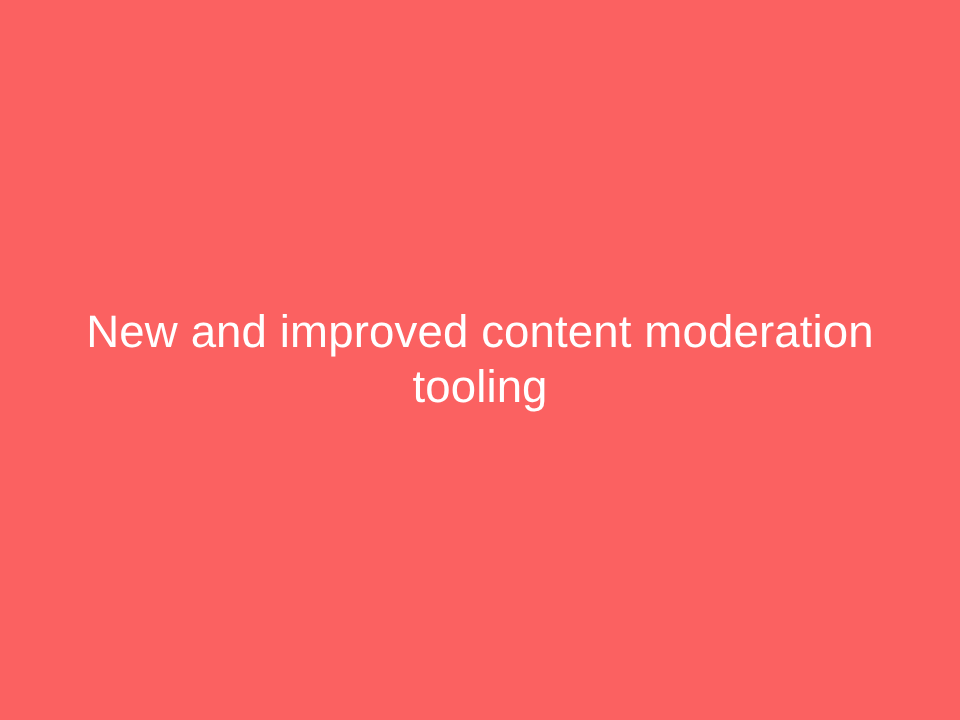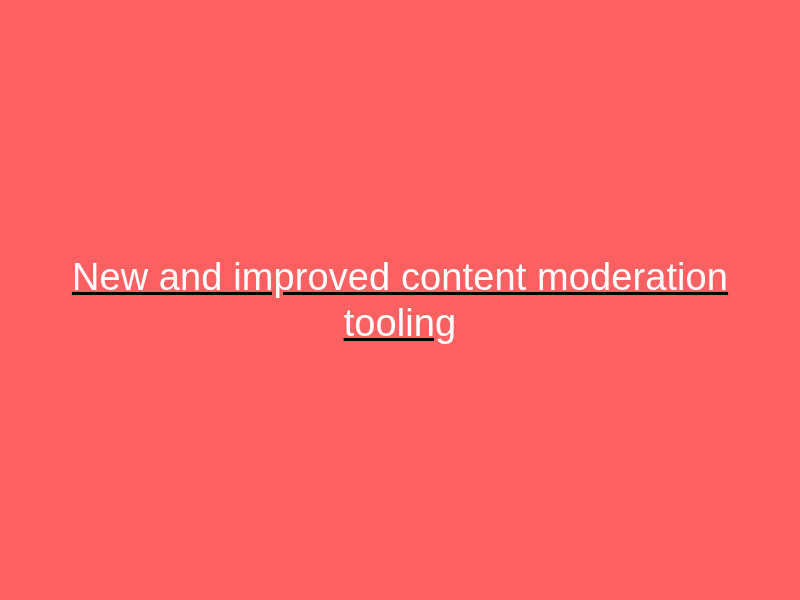--- a/index.html
+++ b/index.html
@@ -19,21 +19,20 @@
   .placeholder-card {
     position: relative;
     box-sizing: border-box;
     width: 800px;
     height: 600px;
     background-color: #fb6161;
     display: flex;
     align-items: center;
     justify-content: center;
     padding: 0 58px;
-    text-decoration: underline;
   }
 
   .headline {
     margin: 0;
     color: #ffffff;
     font-family: "Liberation Sans", sans-serif;
     font-size: 38px;
     font-weight: 400;
     line-height: 46px;
     letter-spacing: 0.1px;

